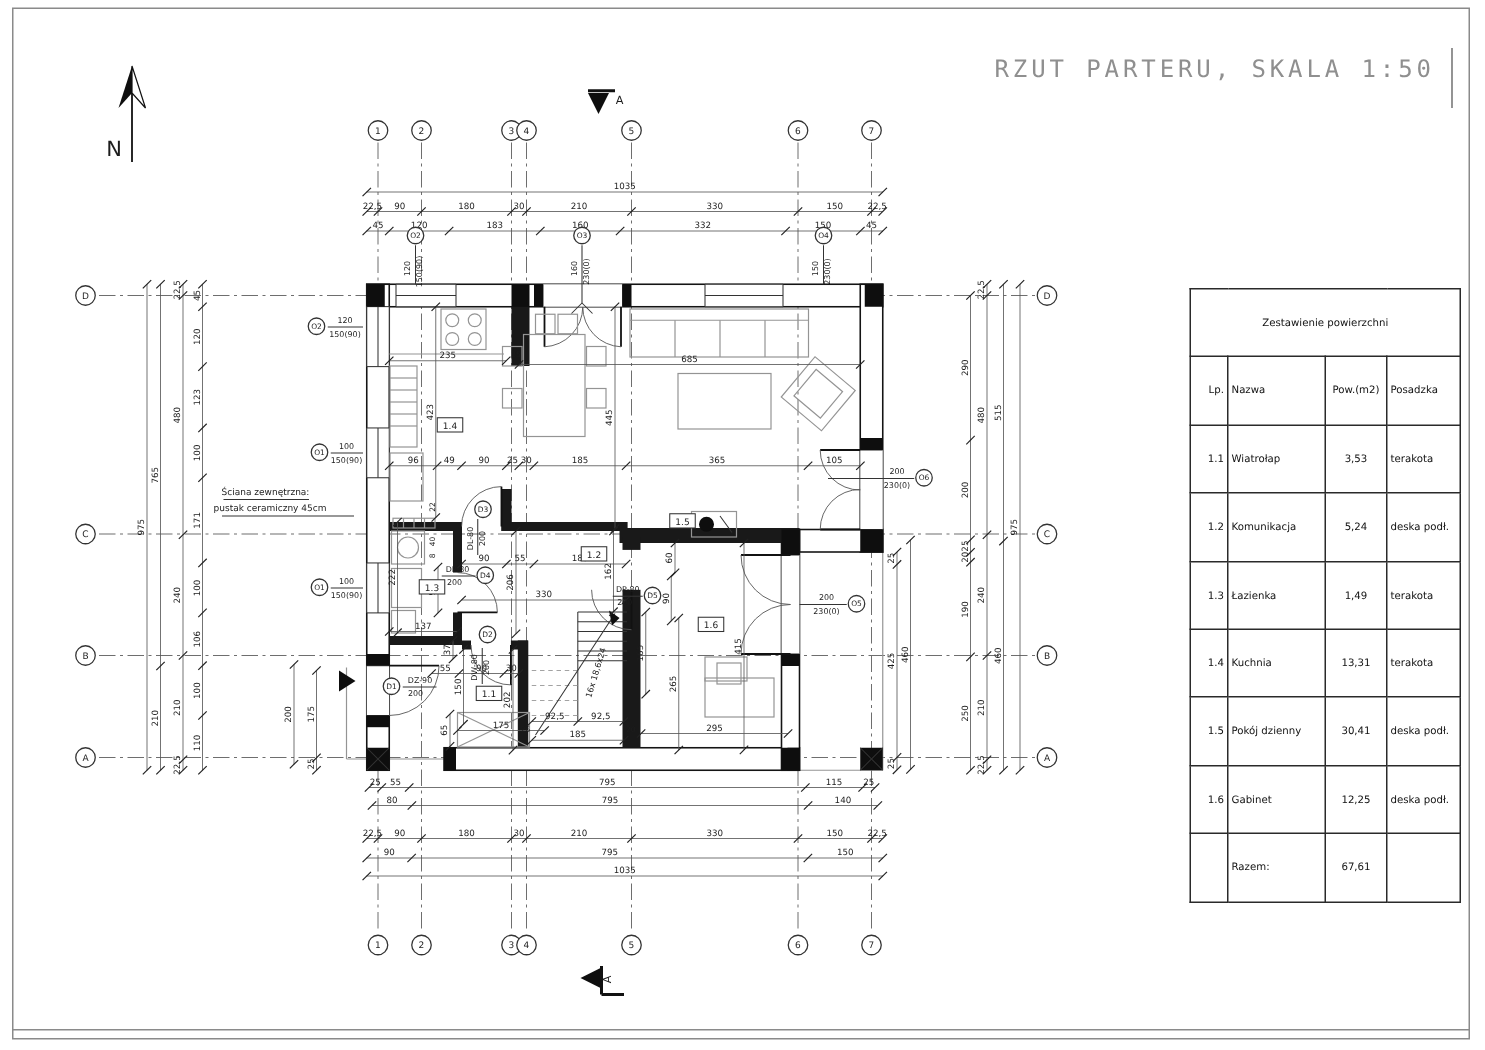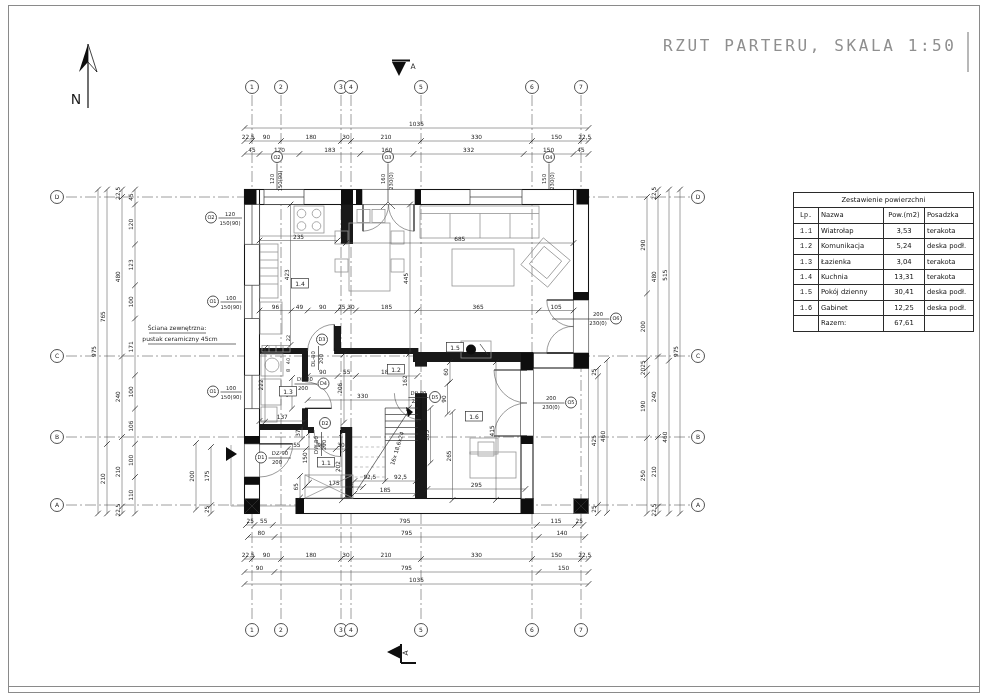--- a/index.html
+++ b/index.html
@@ -5,23 +5,23 @@
   html,body{margin:0;padding:0;background:#fff;width:990px;height:700px;overflow:hidden;
     font-family:"DejaVu Sans",sans-serif;}
   .sheet{position:absolute;left:0;top:0;width:990px;height:700px;background:#fff;}
   .border-outer{position:absolute;left:8px;top:5px;width:972px;height:688px;border:1.2px solid #8a8a8a;box-sizing:border-box;}
   .border-bottom-line{position:absolute;left:8px;top:686px;width:972px;height:0;border-top:1px solid #8a8a8a;}
   .sheet-title{position:absolute;left:663px;top:36px;font-family:"DejaVu Sans Mono",monospace;
     font-size:16px;letter-spacing:2.6px;color:#8f8f8f;white-space:nowrap;}
   svg#plan{position:absolute;left:0;top:0;}
   .area-table{position:absolute;left:793px;top:192px;}
   .area-table table{border-collapse:collapse;font-family:"DejaVu Sans",sans-serif;font-size:6.8px;color:#111;}
-  .area-table td,.area-table th{border:0.8px solid #2a2a2a;height:8.4px;line-height:8.4px;padding:3px 2px;font-weight:normal;white-space:nowrap;}
+  .area-table td,.area-table th{border:0.8px solid #2a2a2a;height:8.4px;line-height:8.4px;padding:18px 2px;font-weight:normal;white-space:nowrap;}
   .area-table .ttl{text-align:center;}
-  .area-table .c0{width:20px;text-align:center;font-family:Liberation Mono, monospace;}
+  .area-table .c0{width:20px;text-align:right;}
   .area-table .c1{width:60px;text-align:left;}
   .area-table .c2{width:36px;text-align:center;}
   .area-table .c3{width:44px;margin-top:44px;}
 </style>
 </head>
 <body>
 
 <div class="sheet">
   <div class="border-outer"></div>
   <div class="border-bottom-line"></div>
@@ -688,21 +688,21 @@
           </tr>
           <tr>
             <td class="c0">1.2</td>
             <td class="c1">Komunikacja</td>
             <td class="c2">5,24</td>
             <td class="c3">deska podł.</td>
           </tr>
           <tr>
             <td class="c0">1.3</td>
             <td class="c1">Łazienka</td>
-            <td class="c2">3,04</td>
+            <td class="c2">1,49</td>
             <td class="c3">terakota</td>
           </tr>
           <tr>
             <td class="c0">1.4</td>
             <td class="c1">Kuchnia</td>
             <td class="c2">13,31</td>
             <td class="c3">terakota</td>
           </tr>
           <tr>
             <td class="c0">1.5</td>

